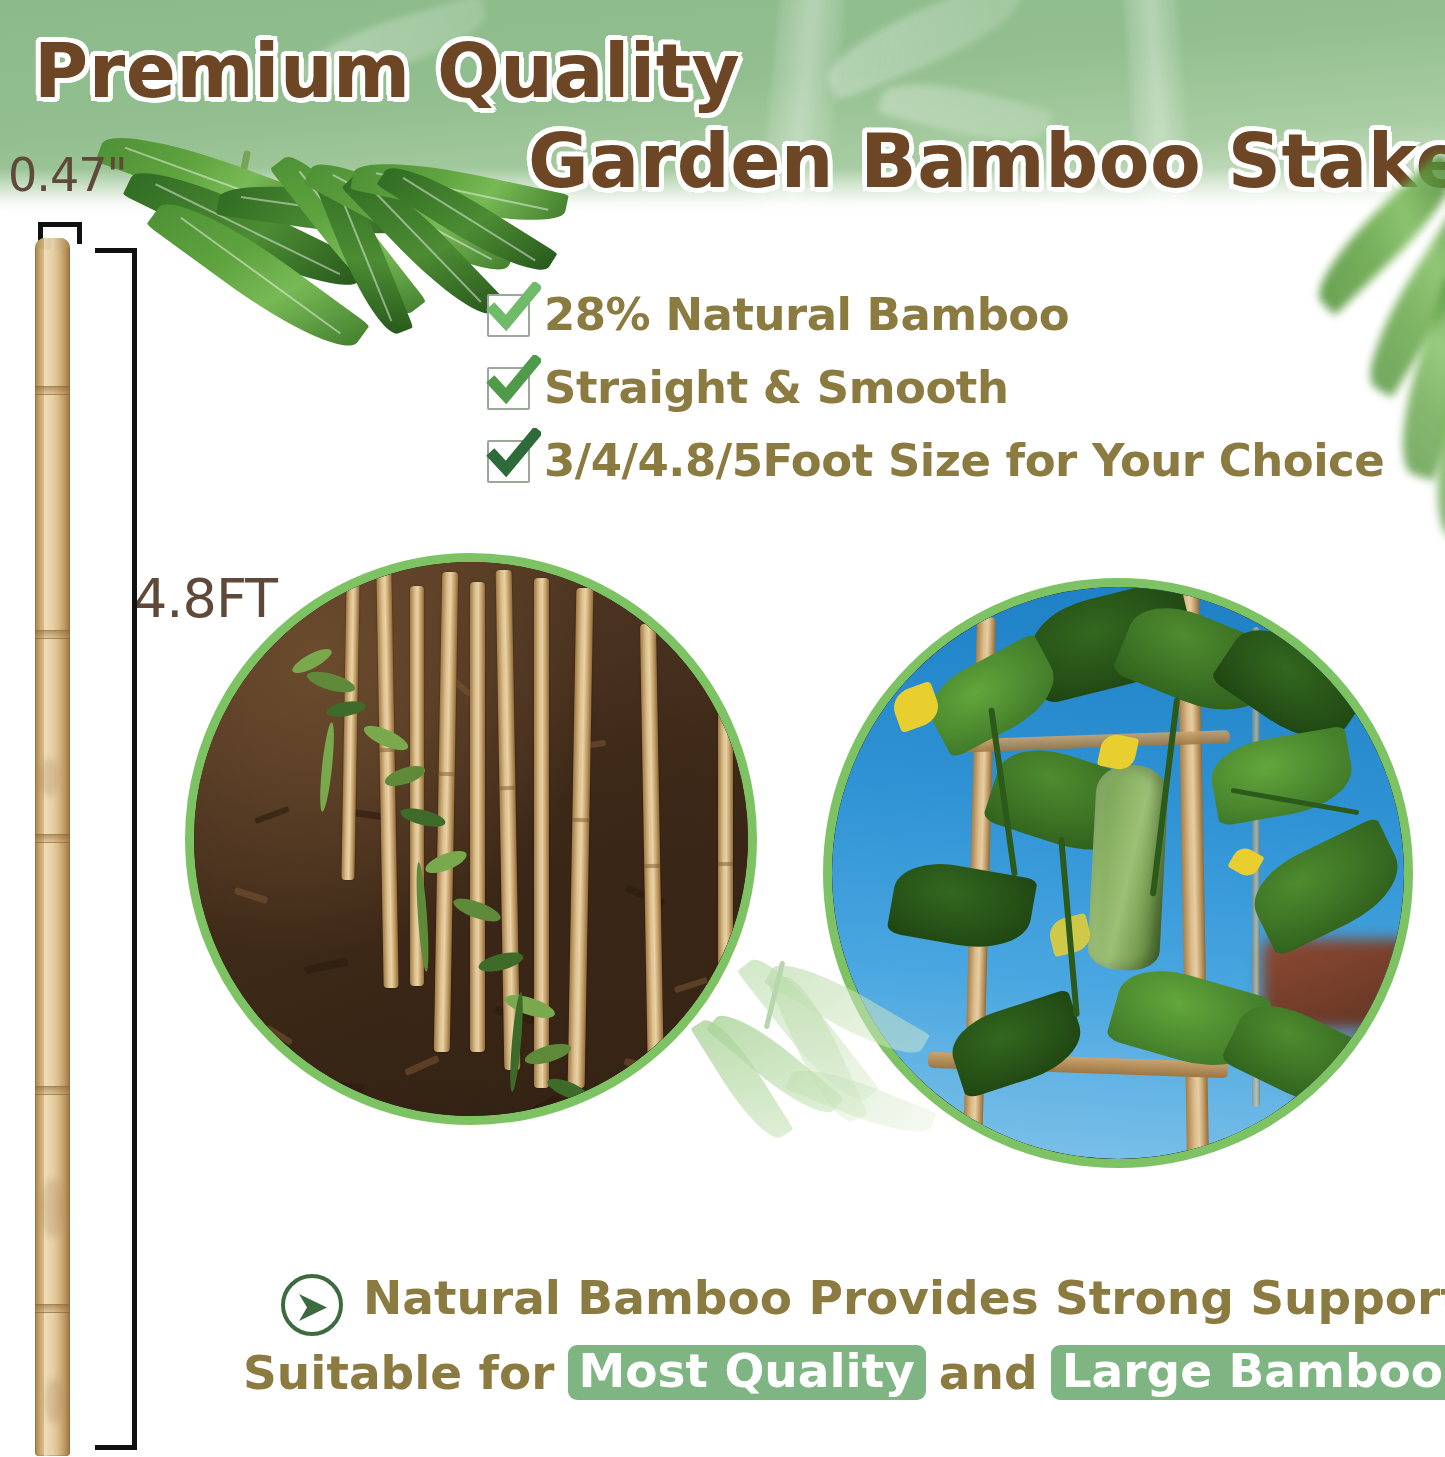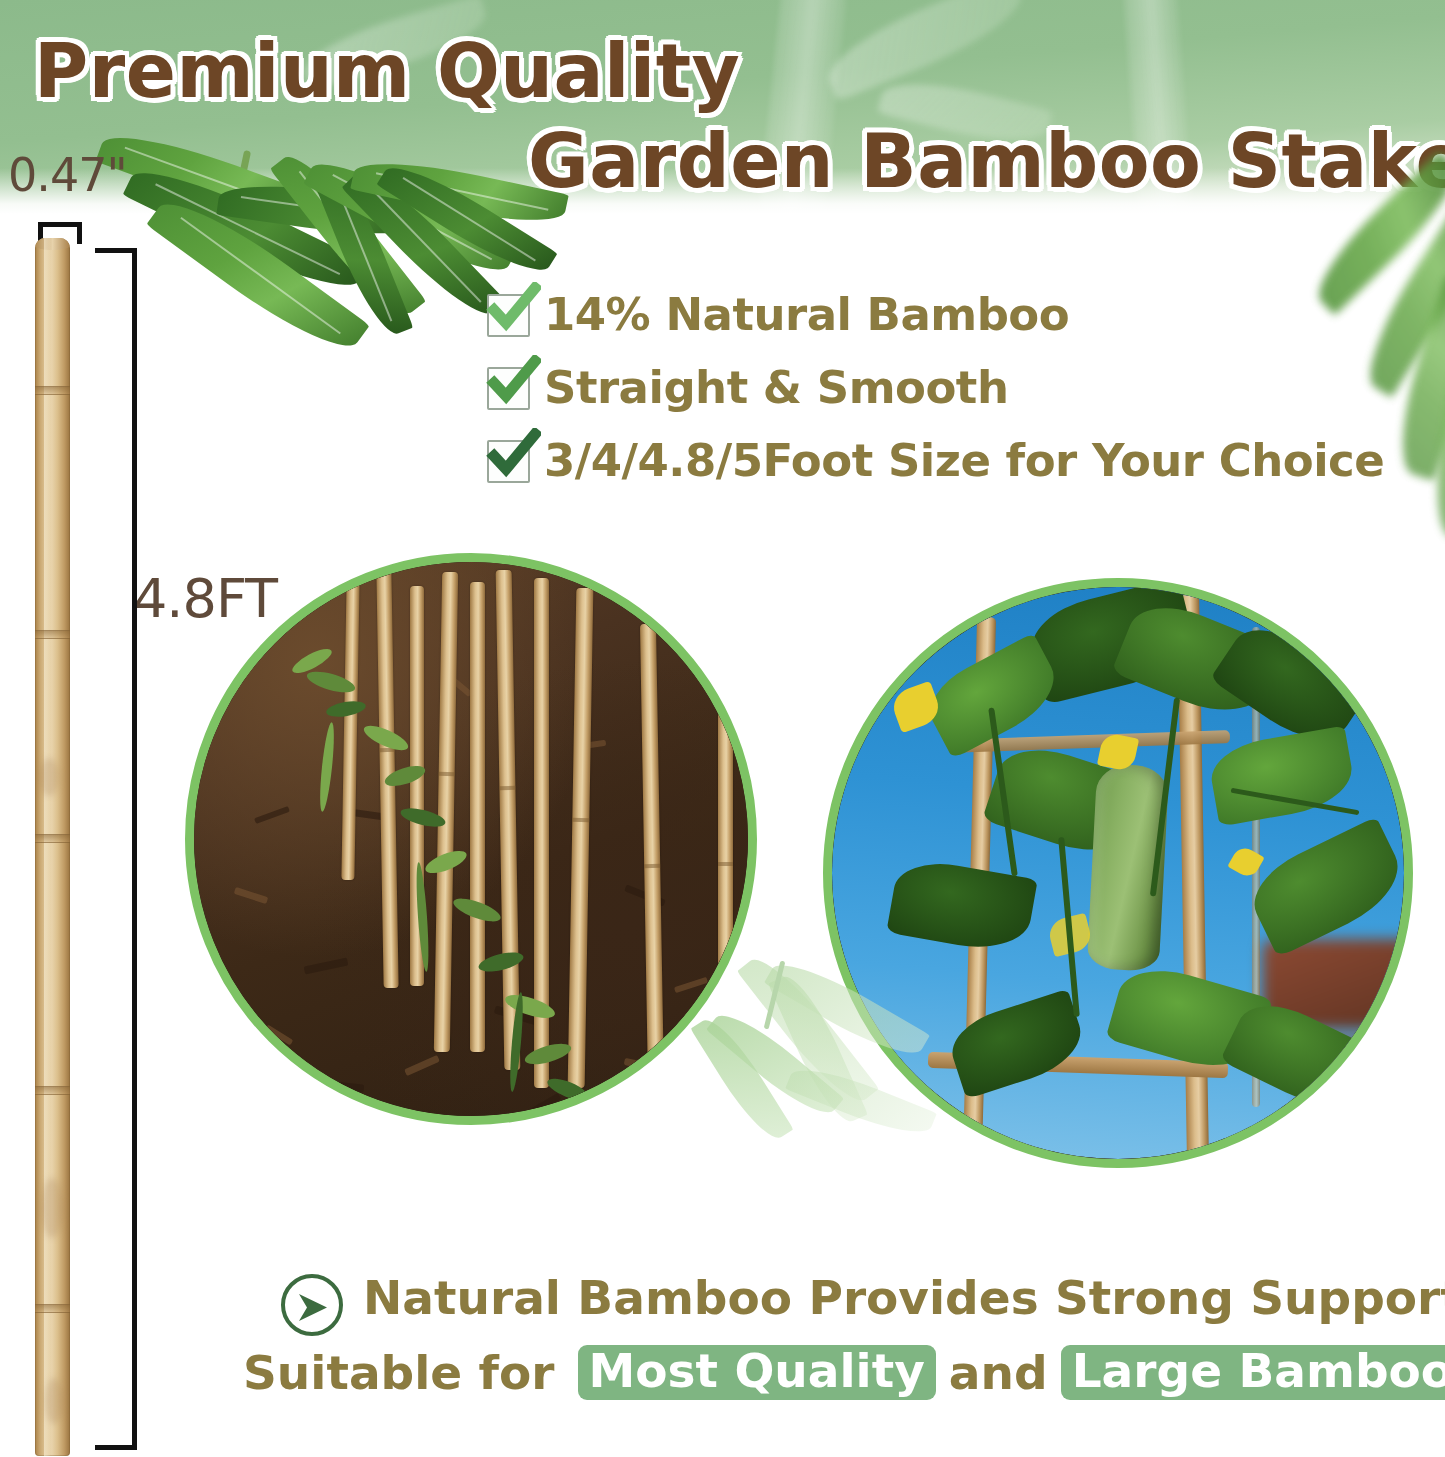--- a/index.html
+++ b/index.html
@@ -219,21 +219,21 @@
     font-weight:bold; color:#8b7b40; white-space:nowrap;
   }
   #co-line1{ left:363px; top:1270px; font-size:47px; }
   #co-line2{ left:243px; top:1345px; font-size:47px; display:flex; align-items:center; gap:0; }
   .hl{
     background:#7fb582; color:#ffffff;
     border-radius:9px; padding:2px 11px 6px 11px;
     display:inline-block; line-height:1.0;
   }
   .plain{ display:inline-block; padding:0 11px 0 0; }
-  .plain.lead{ padding-right:23px; }
+  .plain.lead{ padding-right:13px; }
   .plain.mid{ padding:0 13px; }
   .plain.tail{ padding-left:10px; }
 </style>
 </head>
 <body>
 
 <div class="stage">
 
   <div class="banner">
     <div class="culm" style="left:770px; top:-30px; width:66px; height:260px; transform:rotate(6deg);"></div>
@@ -317,21 +317,21 @@
   </div>
 
   <div class="features">
 
     <div class="feat">
       <div class="chkbox">
         <svg viewBox="0 0 56 56" aria-hidden="true">
           <path d="M9 28 L21 41 L50 6" fill="none" stroke="#6fbb6a" stroke-width="11" stroke-linecap="square"></path>
         </svg>
       </div>
-      <div class="feat-text">14% Natural Bamboo</div>
+      <div class="feat-text">28% Natural Bamboo</div>
     </div>
 
     <div class="feat">
       <div class="chkbox">
         <svg viewBox="0 0 56 56" aria-hidden="true">
           <path d="M9 28 L21 41 L50 6" fill="none" stroke="#4f9b4a" stroke-width="11" stroke-linecap="square"></path>
         </svg>
       </div>
       <div class="feat-text">Straight &amp; Smooth</div>
     </div>

